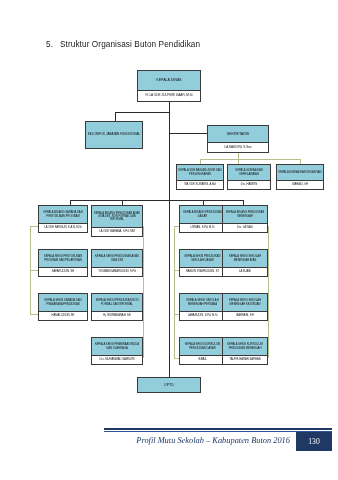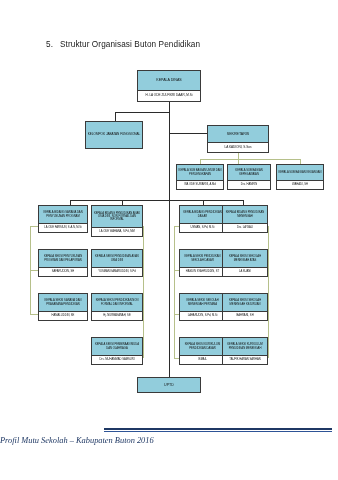--- a/index.html
+++ b/index.html
@@ -124,21 +124,21 @@
     top: 9px;
     width: 228px;
     height: 0.8px;
     background: #2e5496;
   }
   #footer-text {
     position: absolute;
     left: 0;
     top: 14px;
     width: 290px;
-    text-align: left;
+    text-align: right;
     font-family: "Liberation Serif", serif;
     font-style: italic;
     font-size: 8.4px;
     color: #1f3864;
     white-space: nowrap;
   }
   #page-number-box {
     position: absolute;
     left: 296px;
     top: 10px;
@@ -314,13 +314,14 @@
   <div class="node no-name" style="left:137px; top:377px; width:64px; height:16px;">
     <div class="title t5">UPTD</div>
   </div>
 
 </div>
 
 <div id="footer">
   <div id="footer-rule"></div>
   <div id="footer-rule2"></div>
   <div id="footer-text">Profil Mutu Sekolah – Kabupaten Buton 2016</div>
+  <div id="page-number-box">130</div>
 </div>
 
 </body></html>

